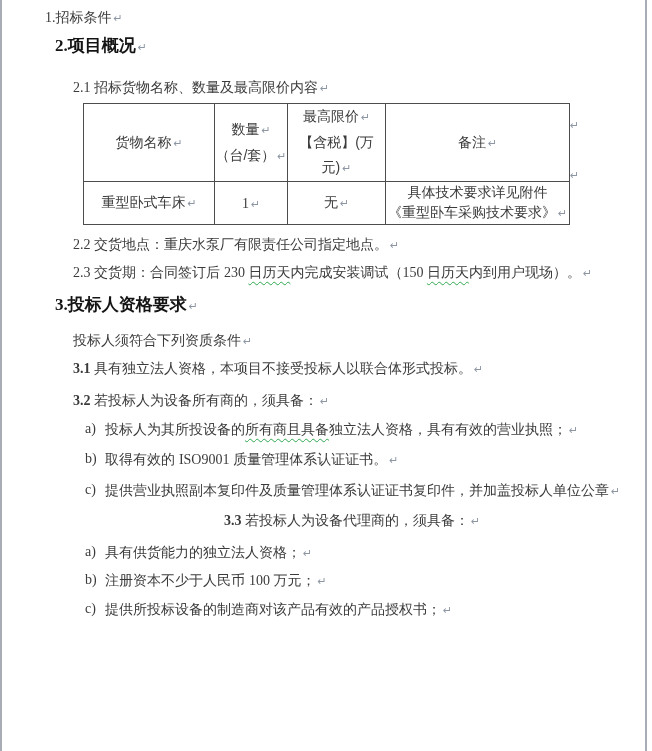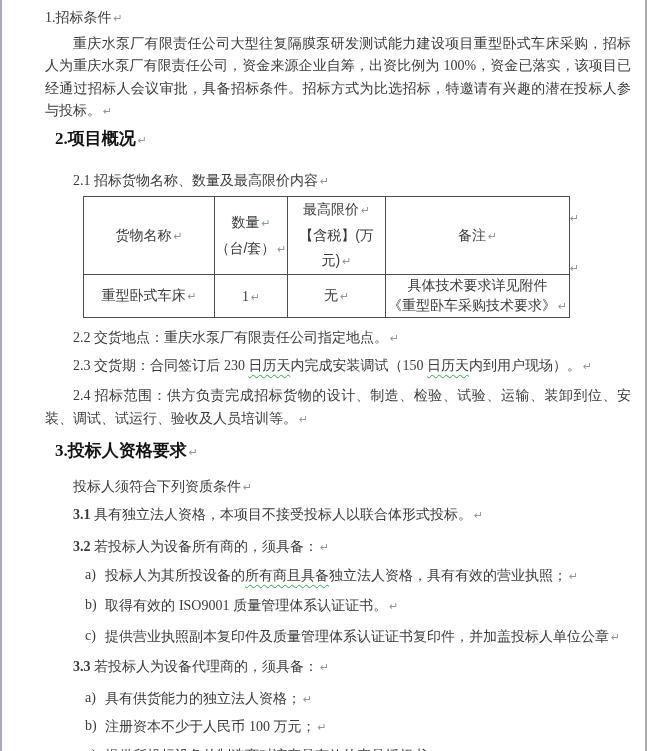--- a/index.html
+++ b/index.html
@@ -33,21 +33,21 @@
   .m-p22{margin-top:8px;}
   .m-p23{margin-top:4px;}
   .m-p24{margin-top:6px;}
   .m-h3{margin-top:8px;}
   .m-p30{margin-top:10px;}
   .m-p31{margin-top:4px;}
   .m-p32{margin-top:8px;}
   .m-lia{margin-top:5px;}
   .m-lib{margin-top:6px;}
   .m-lic{margin-top:7px;}
-  .m-p33{margin-top:6px;}
+  .m-p33{margin-top:6px;text-align:center;}
   .m-lia2{margin-top:8px;}
   .m-lib2{margin-top:4px;}
   .m-lic2{margin-top:5px;}
 
   
   .li{position:relative;padding-left:60px;line-height:22px;text-align:justify;}
   .li .marker{position:absolute;left:40px;top:0;font-family:"Liberation Serif","DejaVu Serif",serif;}
 
   
   .tbl-wrap{position:relative;margin-left:38px;width:500px;}
@@ -69,21 +69,20 @@
 <body>
 
 <div class="page">
   <div class="page-edge edge-left"></div>
   <div class="page-edge edge-right"></div>
 
   <div class="content">
 
     <div class="line"><span class="r-lat">1.</span><span>招标条件</span><span class="r-pc">↵</span></div>
 
-    <div class="p-just indent m-p1"><span>重庆水泵厂有限责任公司大型往复隔膜泵研发测试能力建设项目重型卧式车床采购，招标人为重庆水泵厂有限责任公司，资金来源企业自筹，出资比例为 </span><span class="r-lat">100%</span><span>，资金已落实，该项目已经通过招标人会议审批，具备招标条件。招标方式为比选招标，特邀请有兴趣的潜在投标人参与投标。</span><span class="r-pc">↵</span></div>
 
     <div class="heading m-h2"><span class="r-lat">2.</span><span>项目概况</span><span class="r-pc">↵</span></div>
 
     <div class="line indent m-p21"><span class="r-lat">2.1 </span><span>招标货物名称、数量及最高限价内容</span><span class="r-pc">↵</span></div>
 
     <div class="tbl-wrap m-tbl">
       <table class="goods">
         <tbody>
             <tr class="hdr">
           <td class="c1">
@@ -117,21 +116,20 @@
           </td>
         </tr>
       </tbody>
         </table>
       <span class="side-pc row1">↵</span>
       <span class="side-pc row2">↵</span>
     </div>
 
     <div class="line indent m-p22"><span class="r-lat">2.2 </span><span>交货地点：重庆水泵厂有限责任公司指定地点。</span><span class="r-pc">↵</span></div>
     <div class="p-just indent m-p23"><span class="r-lat">2.3 </span><span>交货期：合同签订后 </span><span class="r-lat">230 </span><span class="r-wavy">日历天</span><span>内完成安装调试（</span><span class="r-lat">150 </span><span class="r-wavy">日历天</span><span>内到用户现场）。</span><span class="r-pc">↵</span></div>
-    <div class="p-just indent m-p24"><span class="r-lat">2.4 </span><span>招标范围：供方负责完成招标货物的设计、制造、检验、试验、运输、装卸到位、安装、调试、试运行、验收及人员培训等。</span><span class="r-pc">↵</span></div>
 
     <div class="heading m-h3"><span class="r-lat">3.</span><span>投标人资格要求</span><span class="r-pc">↵</span></div>
 
     <div class="line indent m-p30"><span>投标人须符合下列资质条件</span><span class="r-pc">↵</span></div>
     <div class="line indent m-p31"><span class="r-numb">3.1 </span><span>具有独立法人资格，本项目不接受投标人以联合体形式投标。</span><span class="r-pc">↵</span></div>
     <div class="line indent m-p32"><span class="r-numb">3.2 </span><span>若投标人为设备所有商的，须具备：</span><span class="r-pc">↵</span></div>
 
     <div class="li m-lia">
       <span class="marker">a)</span>
       <span><span>投标人为其所投设备的</span><span class="r-wavy">所有商且具备</span><span>独立法人资格，具有有效的营业执照；</span><span class="r-pc">↵</span></span>

